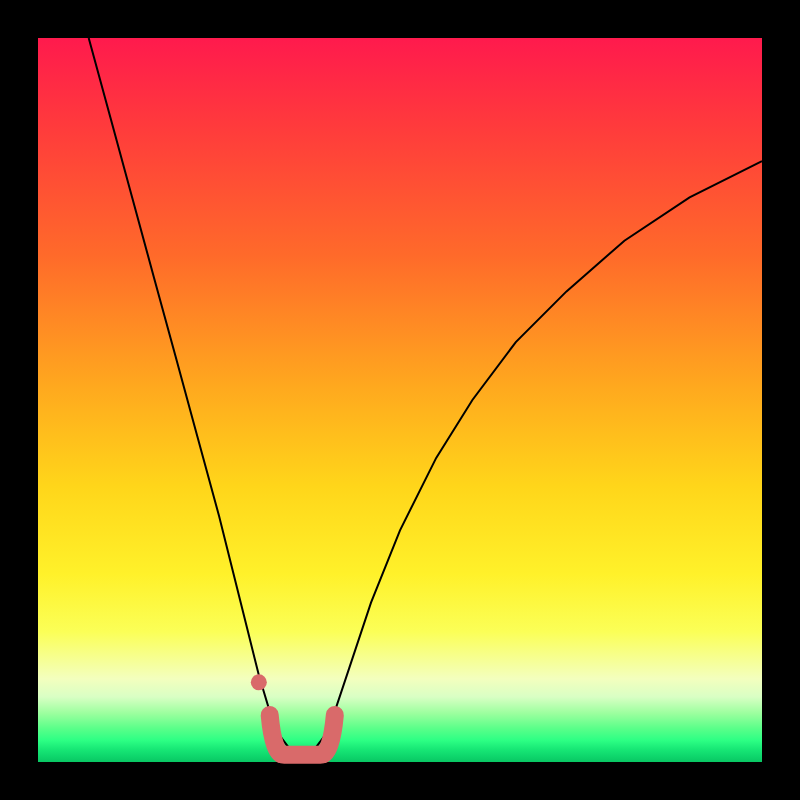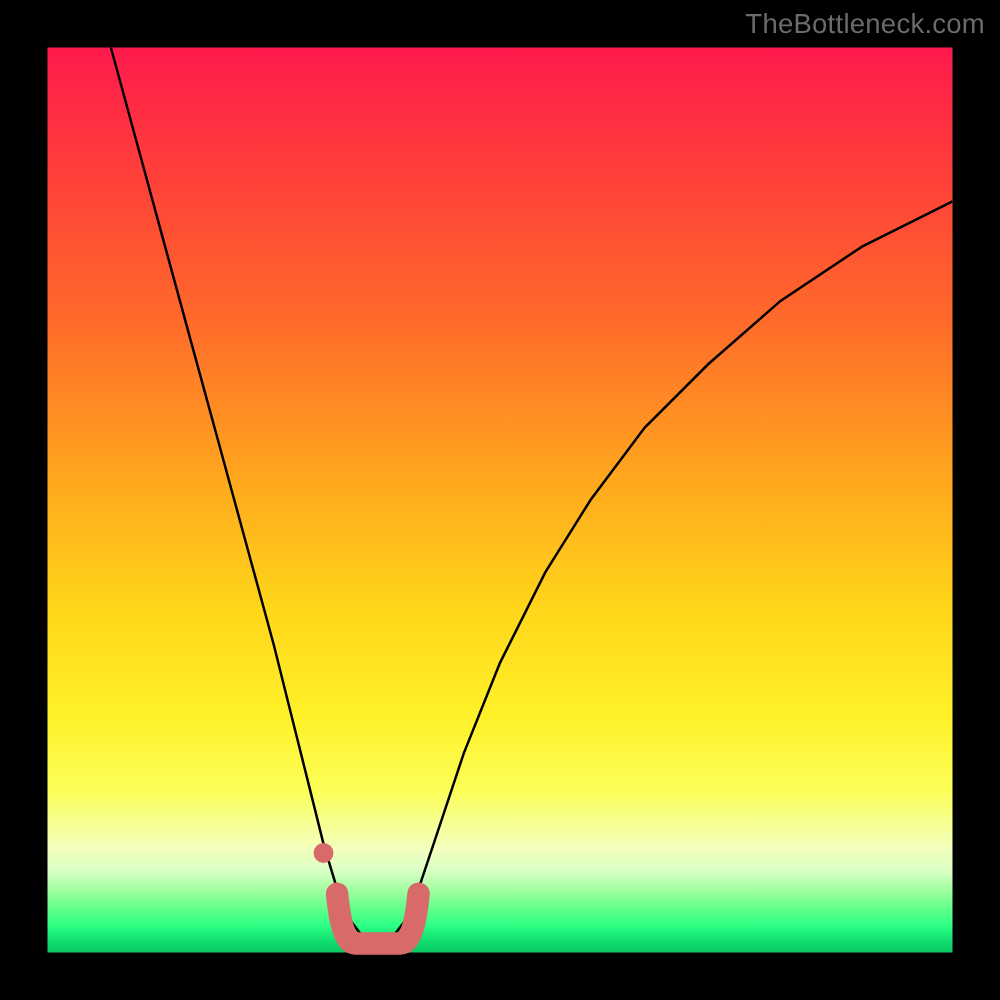--- a/index.html
+++ b/index.html
@@ -75,21 +75,20 @@
     stroke-linecap: round;
   }
   .highlight-dot {
     fill: #d96a6a;
   }
 </style>
 </head>
 <body>
 
 <div class="frame">
-  <div class="watermark">TheBottleneck.com</div>
 
   <div class="plot-area">
     <svg class="curve" viewBox="0 0 724 724">
       <path id="curve-path" class="thin-curve" d="M 50.7 0.0 L 72.4 79.6 L 94.1 159.3 L 115.8 238.9 L 137.6 318.6 L 159.3 398.2 L 181.0 477.8 L 195.5 535.8 L 210.0 593.7 L 220.8 637.1 L 231.7 673.3 L 242.5 698.7 L 253.4 713.1 L 264.3 716.8 L 275.1 713.1 L 286.0 698.7 L 296.8 673.3 L 311.3 629.9 L 333.0 564.7 L 362.0 492.3 L 398.2 419.9 L 434.4 362.0 L 477.8 304.1 L 528.5 253.4 L 586.4 202.7 L 651.6 159.3 L 724.0 123.1"></path>
       <circle id="hl-dot" class="highlight-dot" r="8" cx="220.82" cy="644.36"></circle>
       <path id="hl-path" class="thick-highlight" d="M 231.68 676.94 Q 235.3 716.76 246.16000000000003 716.76 L 282.36 716.76 Q 293.22 716.76 296.84 676.94"></path>
     </svg>
   </div>
 </div>
 

